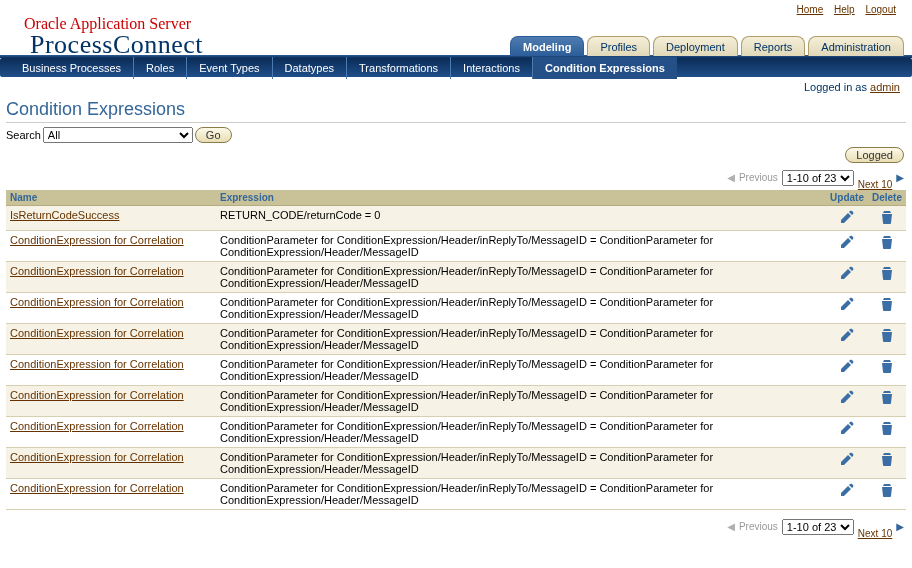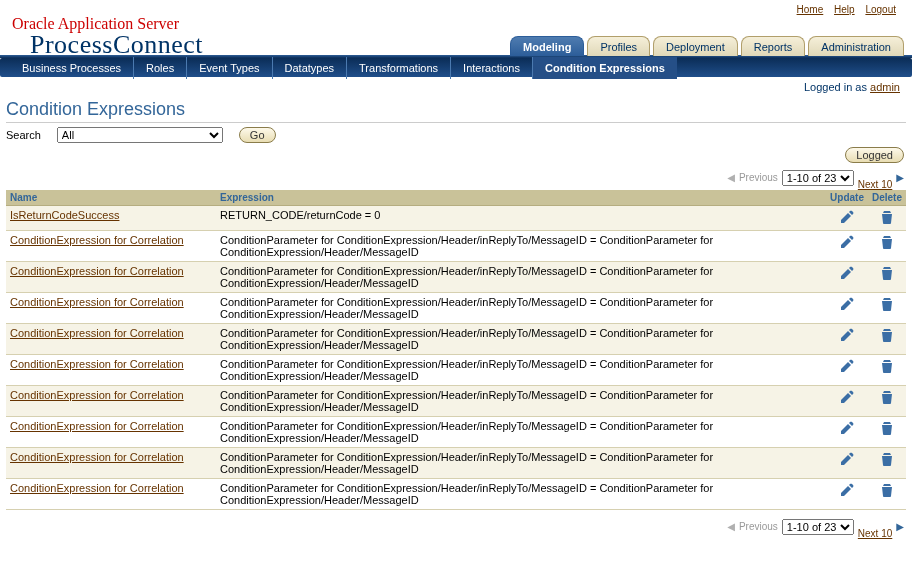--- a/index.html
+++ b/index.html
@@ -1,36 +1,36 @@
 <!DOCTYPE html>
 <html><head>
 <meta charset="utf-8">
 <style>
   * { box-sizing: border-box; }
   body { margin: 0; font-family: Arial, Helvetica, sans-serif; font-size: 11px; color: #000; background: #fff; width: 912px; }
   a { color: #663300; text-decoration: underline; cursor: pointer; }
   .top-links { text-align: right; padding: 4px 12px 0 0; font-size: 10px; }
   .top-links span { margin: 0 4px; color: #663300; text-decoration: underline; cursor: pointer; }
-  .header-row { display: flex; align-items: flex-end; justify-content: space-between; padding: 0 8px; }
+  .header-row { display: flex; align-items: flex-end; justify-content: space-between; padding: 0 8px; text-align: center; }
   .branding { padding: 0 0 0 4px; }
   .brand-top { font-family: 'Times New Roman', serif; color: #cc0000; font-size: 16px; font-weight: normal; }
   .brand-sub { font-family: 'Times New Roman', serif; color: #003366; font-size: 26px; letter-spacing: 0.5px; padding-left: 18px; line-height: 0.9; }
   .main-tabs { display: flex; align-items: flex-end; }
   .main-tab { position: relative; padding: 4px 12px 3px 12px; margin-left: 3px; font-size: 11px; color: #003366; background: linear-gradient(#f5efd9, #e0d8b8); border-top-left-radius: 8px; border-top-right-radius: 8px; border: 1px solid #b19f6b; border-bottom: none; cursor: pointer; }
   .main-tab.active { background: linear-gradient(#4f7cb0, #2c5d99); color: #fff; font-weight: bold; border-color: #2c5d99; }
   .sub-tab-bar { background: linear-gradient(#0b2d57, #1f4e8a); padding: 0 10px; display: flex; align-items: center; height: 19px; border-radius: 2px; }
   .sub-tab { color: #fff; padding: 5px 12px; font-size: 11px; cursor: pointer; border-left: 1px solid #4b7ab0; }
   .sub-tab:first-child { border-left: none; }
   .sub-tab.active { font-weight: bold; background: #254f87; }
   .login-line { text-align: right; font-size: 11px; color: #003366; padding: 4px 12px 6px 0; }
   .login-line .user { color: #663300; font-weight: normal; text-decoration: underline; }
   .content { padding: 0 6px 8px 6px; }
   .page-title { color: #336699; font-size: 18px; margin: 0 0 2px 0; font-weight: normal; }
   hr.thin { border: none; border-top: 1px solid #ccc; margin: 2px 0 4px 0; }
-  .search-row { display: flex; align-items: center; gap: 16px; margin-bottom: 4px; }
+  .search-row { display: flex; align-items: center; gap: 2px; margin-bottom: 4px; }
   select { font-size: 11px; }
   .go-btn, .pill-btn { display: inline-block; border: 1px solid #8a7c4a; border-radius: 12px; background: linear-gradient(#fdf9ea, #e8ddb3); padding: 1px 10px; font-size: 11px; cursor: pointer; color: #333; }
   .toolbar-row { display: flex; justify-content: flex-end; align-items: center; padding-right: 2px; margin-bottom: 2px;}
   .pager { display: flex; justify-content: flex-end; align-items: center; gap: 4px; font-size: 10px; color: #999; padding-right: 2px;}
   .pager .prev-arrow { color: #b0b0b0; font-size: 10px; }
   .pager .next-arrow { color: #336699; font-size: 10px; }
   .pager .disabled { color: #999; }
   .pager .next-link { color: #663300; text-decoration: underline; cursor: pointer; margin-top: 14px; }
   table.data { width: 100%; border-collapse: collapse; }
   table.data th { background: #c9c299; color: #336699; font-size: 10px; text-align: left; font-weight: bold; padding: 2px 4px; border-bottom: 1px solid #b5ad80; }
@@ -81,21 +81,21 @@
 <div class="login-line">
   <span>Logged in as </span><span class="user">admin</span>
 </div>
 
 <div class="content">
   <h1 class="page-title">Condition Expressions</h1>
   <hr class="thin">
 
   <div class="search-row">
     <span>Search</span>
-    <select style="width:166px">
+    <select style="width:150px">
       <option>All</option>
     </select>
     <span class="go-btn">Go</span>
   </div>
 
   <div class="toolbar-row">
     <span class="pill-btn">Logged</span>
   </div>
 
   <div class="pager">

